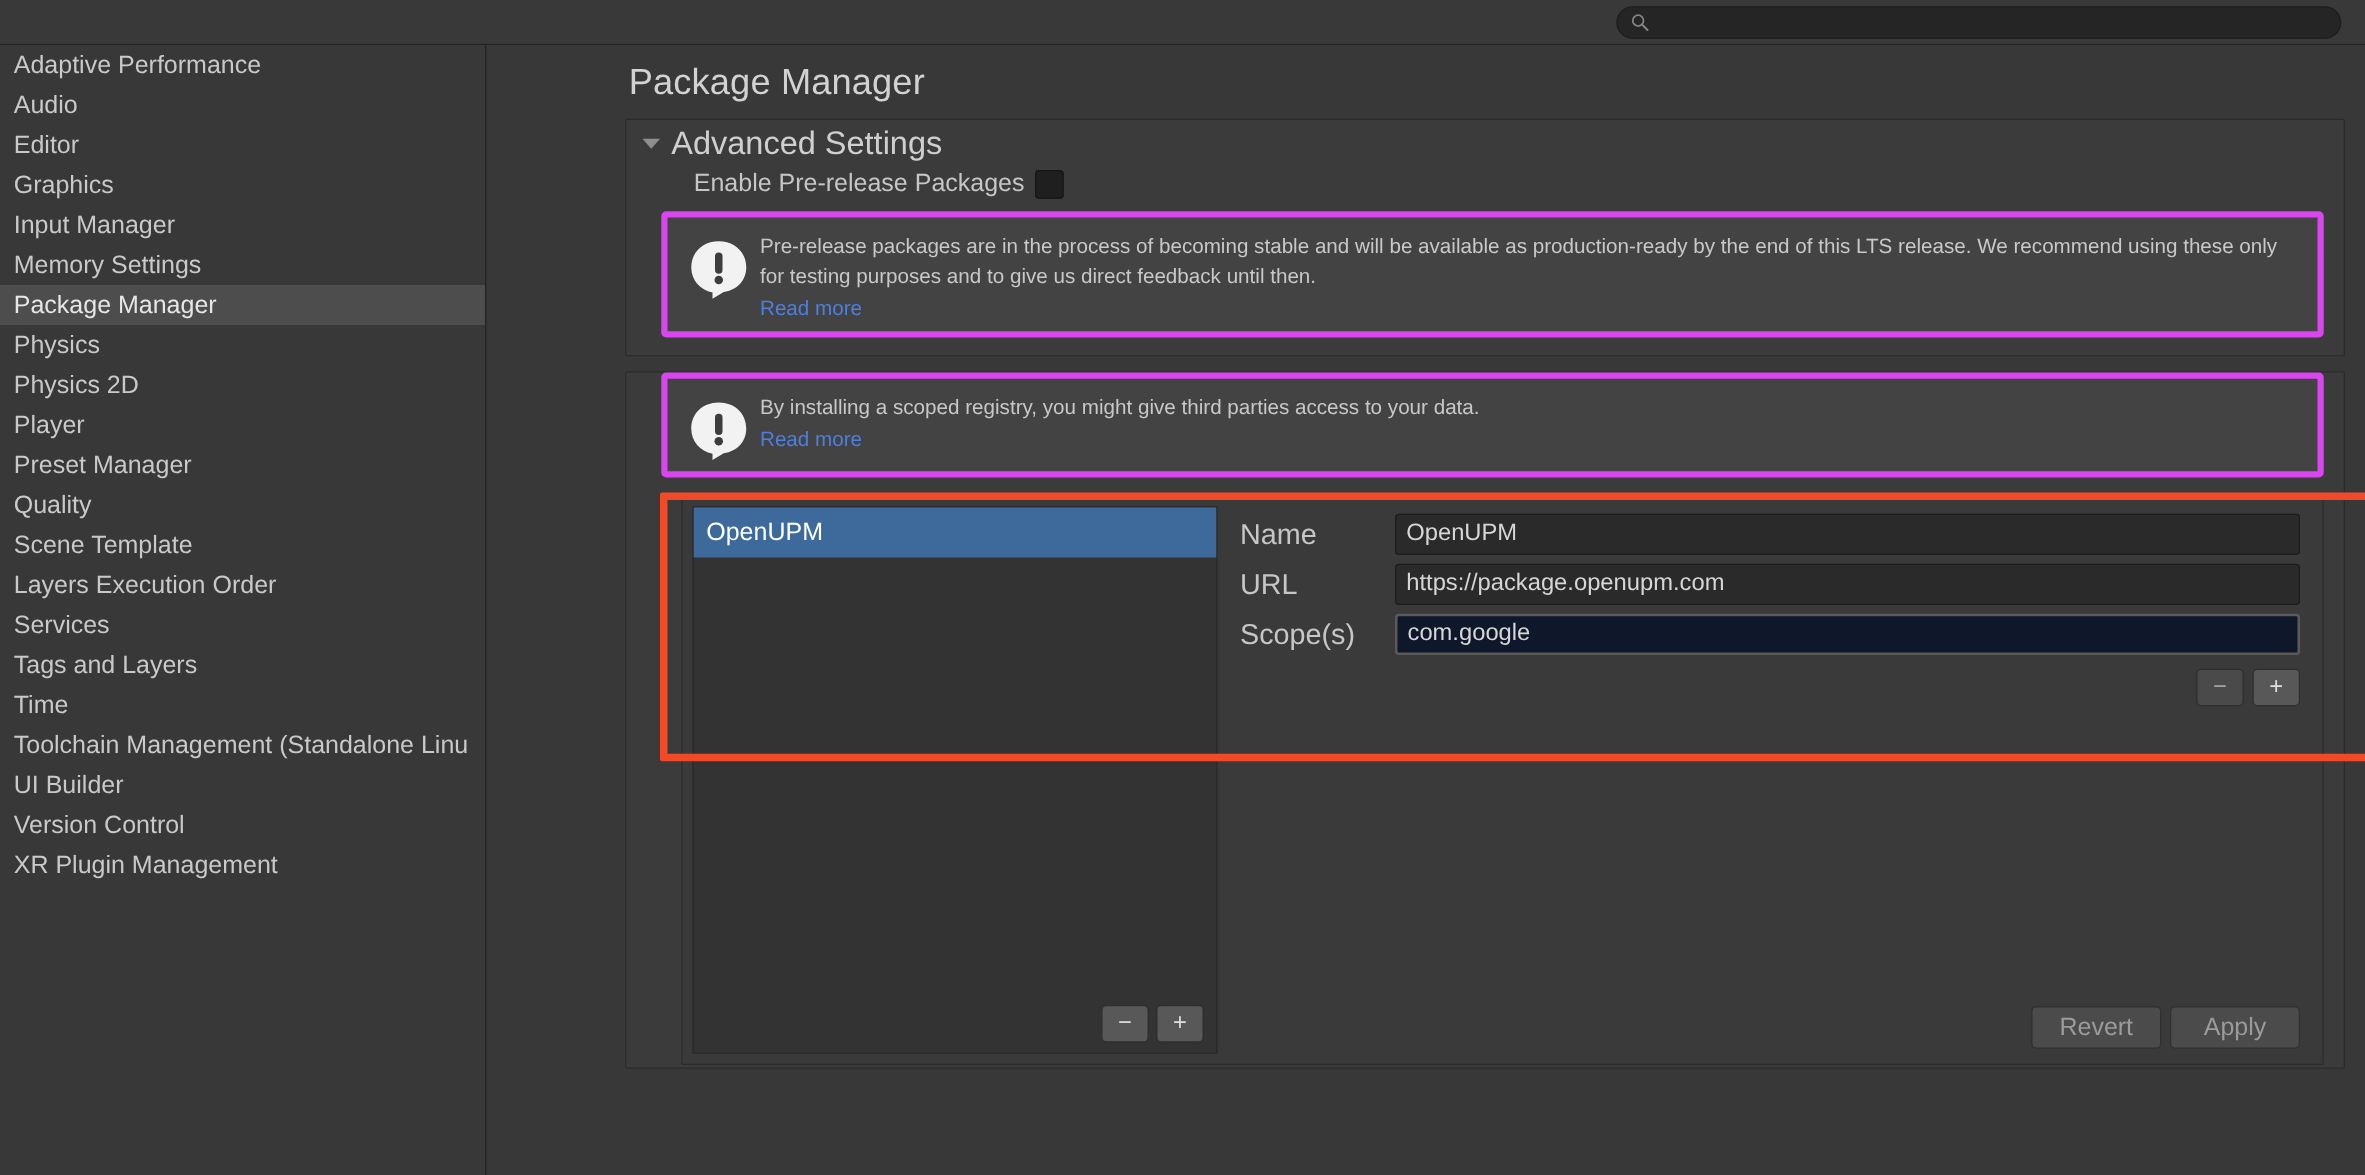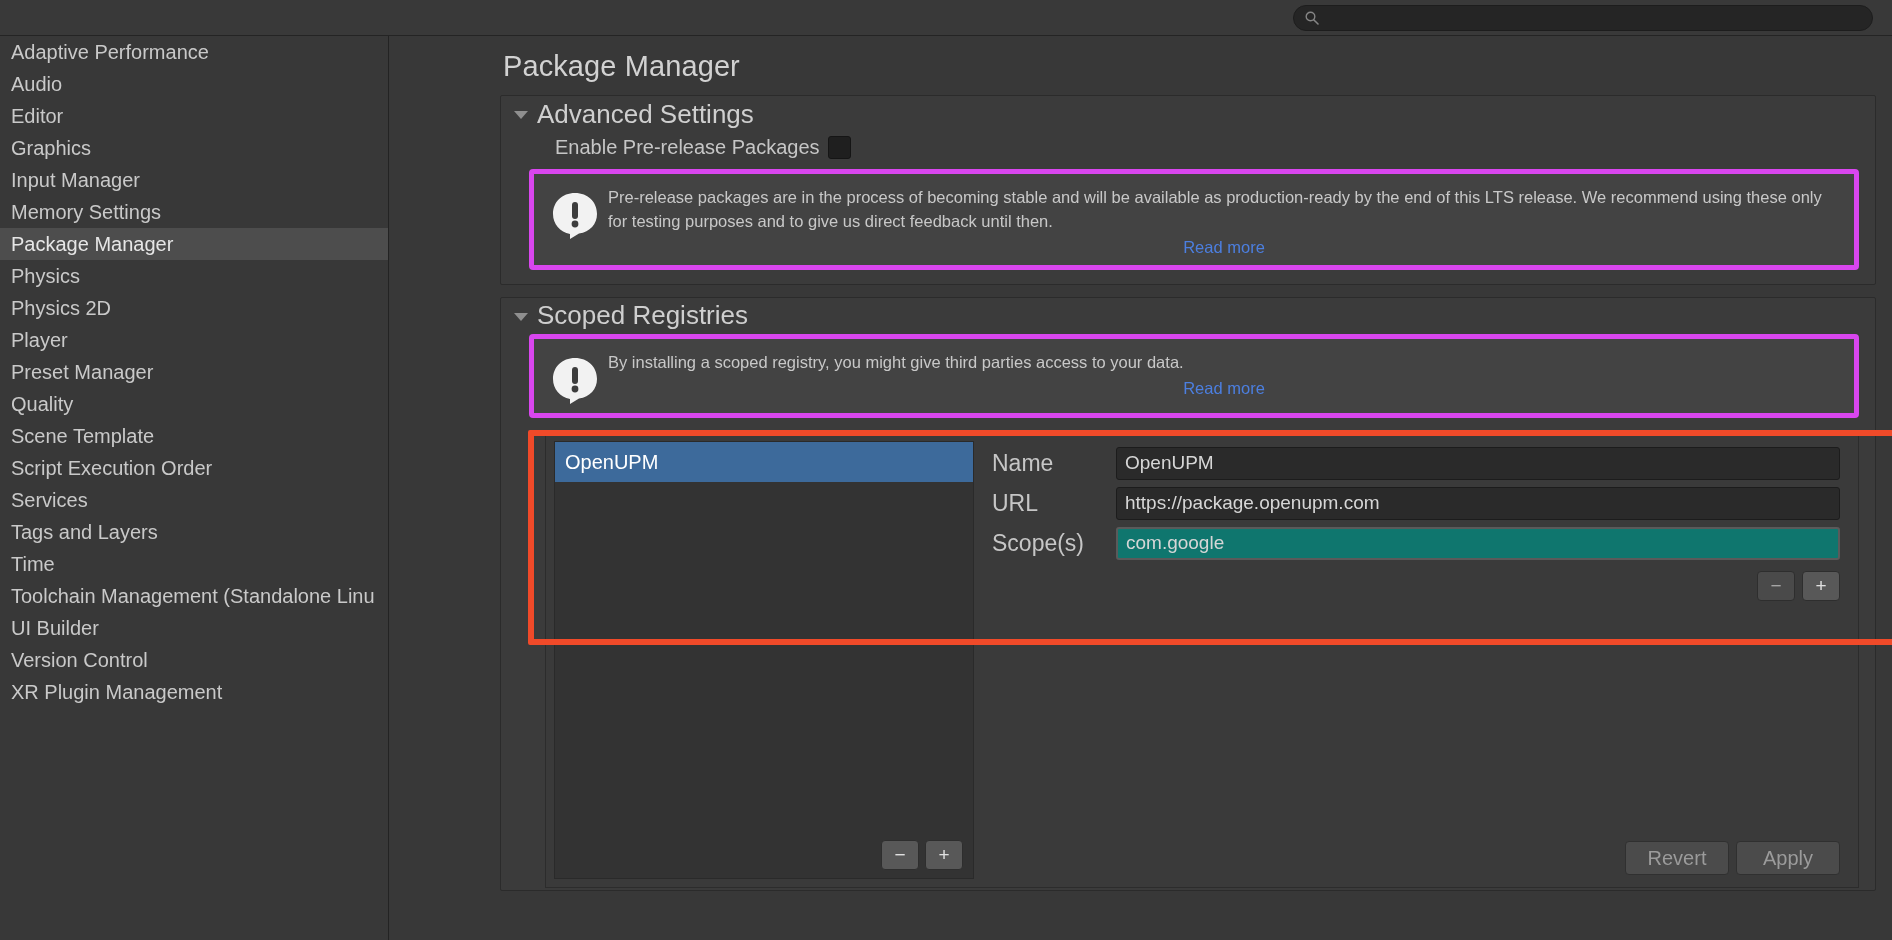--- a/index.html
+++ b/index.html
@@ -149,21 +149,21 @@
     padding-top: 4px;
   }
   .help-body { flex: 1; padding-left: 6px; }
   .help-text {
     color: #c8c8c8;
     font-size: 16.5px;
     line-height: 1.45;
   }
   .read-more {
     display: block;
-    text-align: center;
+    text-align: left;
     color: #4c7fe0;
     font-size: 16.5px;
     margin-top: 4px;
     cursor: pointer;
   }
 
   
   .reg-outer {
     position: relative;
     margin: 0 16px 0 28px;
@@ -239,21 +239,21 @@
     background: #2a2a2a;
     border: 1px solid #1c1c1c;
     border-radius: 3px;
     color: #d6d6d6;
     font-family: "Liberation Sans", sans-serif;
     font-size: 19px;
     padding: 0 8px;
     outline: none;
   }
   .field-input.focused {
-    background: #0f766e;
+    background: #0f172a;
     border: 2px solid #5a5a5a;
   }
   .detail-btns {
     display: flex;
     justify-content: flex-end;
     gap: 7px;
     margin-top: 4px;
   }
   .detail-spacer { flex: 1; }
   .apply-btns {
@@ -313,21 +313,21 @@
       <div class="side-item">Graphics</div>
       <div class="side-item">Input Manager</div>
       <div class="side-item">Memory Settings</div>
       <div class="side-item selected">Package Manager</div>
       <div class="side-item">Physics</div>
       <div class="side-item">Physics 2D</div>
       <div class="side-item">Player</div>
       <div class="side-item">Preset Manager</div>
       <div class="side-item">Quality</div>
       <div class="side-item">Scene Template</div>
-      <div class="side-item">Script Execution Order</div>
+      <div class="side-item">Layers Execution Order</div>
       <div class="side-item">Services</div>
       <div class="side-item">Tags and Layers</div>
       <div class="side-item">Time</div>
       <div class="side-item">Toolchain Management (Standalone Linu</div>
       <div class="side-item">UI Builder</div>
       <div class="side-item">Version Control</div>
       <div class="side-item">XR Plugin Management</div>
     </div>
 </div>
 
@@ -355,24 +355,20 @@
         </svg>
       </div>
       <div class="help-body">
         <div class="help-text">Pre-release packages are in the process of becoming stable and will be available as production-ready by the end of this LTS release. We recommend using these only for testing purposes and to give us direct feedback until then.</div>
         <span class="read-more">Read more</span>
       </div>
     </div>
   </div>
 
   <div class="section">
-    <div class="section-header">
-      <div class="tri"></div>
-      <div class="section-title">Scoped Registries</div>
-    </div>
 
     <div class="helpbox">
       <div class="help-icon">
         <svg width="50" height="50" viewBox="0 0 50 50">
           <path d="M25 3 C12 3 3 12 3 24 C3 34 10 42 20 44 L20 49 L29 43.6 C40 42 47 34 47 24 C47 12 38 3 25 3 Z" fill="#f2f2f2"></path>
           <rect x="22" y="12" width="6" height="17" rx="3" fill="#3d3d3d"></rect>
           <circle cx="25" cy="34" r="3.4" fill="#3d3d3d"></circle>
         </svg>
       </div>
       <div class="help-body">

